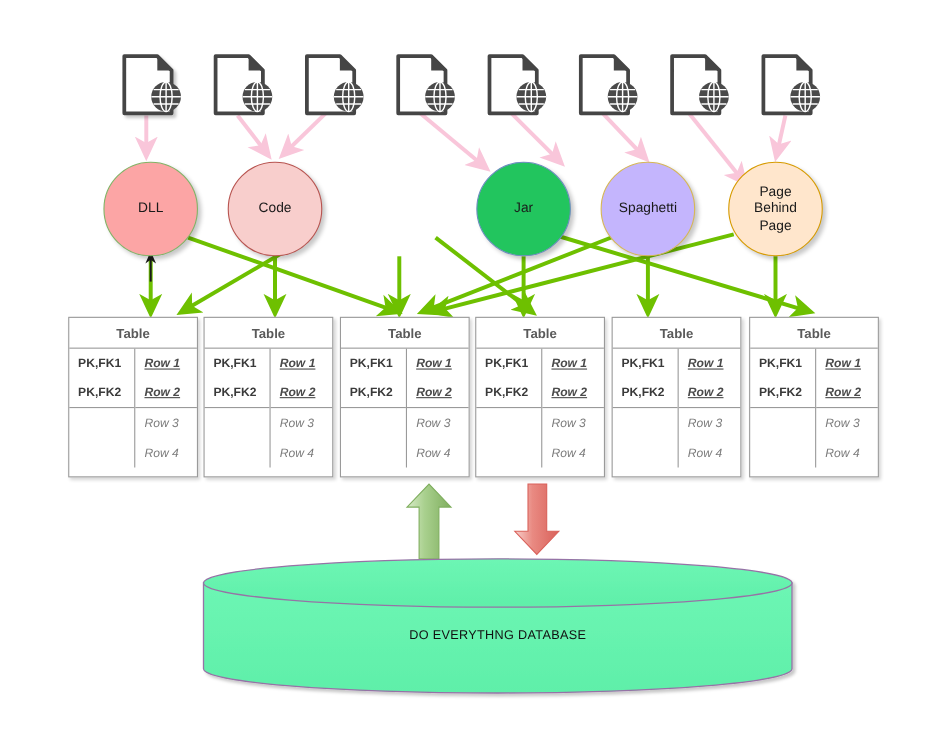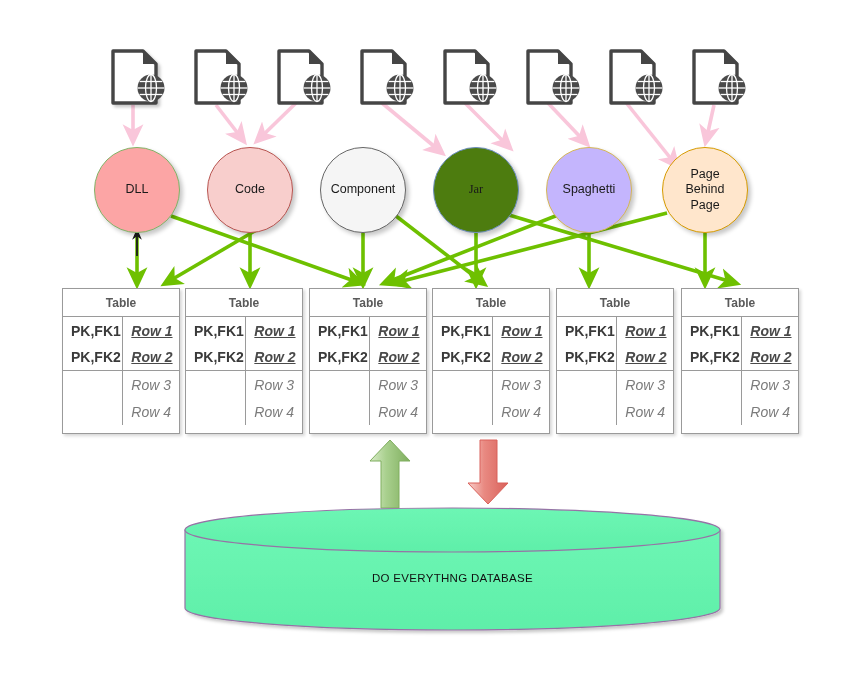--- a/index.html
+++ b/index.html
@@ -77,21 +77,21 @@
     width: 48%;
     box-sizing: border-box;
     display: flex;
     flex-direction: column;
     font-style: italic;
   }
   .cell {
     height: 27px;
     display: flex;
     align-items: center;
-    font-size: 14px;
+    font-size: 11px;
     box-sizing: border-box;
   }
   .cell.pk {
     color: #3a3a3a;
     font-weight: bold;
     padding-left: 8px;
   }
   .cell.key-row {
     color: #4a4a4a;
     font-weight: bold;
@@ -323,24 +323,21 @@
       </g>
     </svg>
   </div>
 
   <div class="node-circle" style="left:94px; top:147px; width:86px; height:86px; background:#fca5a5; border:1.4px solid #82b366;">
     <span>DLL</span>
   </div>
   <div class="node-circle" style="left:207px; top:147px; width:86px; height:86px; background:#f8cecc; border:1.4px solid #b85450;">
     <span>Code</span>
   </div>
-  <div class="node-circle" style="left:320px; top:147px; width:86px; height:86px; background:#f5f5f5; border:1.4px solid #666666;">
-    <span>Component</span>
-  </div>
-  <div class="node-circle" style="left:433px; top:147px; width:86px; height:86px; background:#4d7c0f; border:1.4px solid #6c8ebf;font-family:Liberation Serif, serif;">
+  <div class="node-circle" style="left:433px; top:147px; width:86px; height:86px; background:#22c55e; border:1.4px solid #6c8ebf;">
     <span>Jar</span>
   </div>
   <div class="node-circle" style="left:546px; top:147px; width:86px; height:86px; background:#c4b5fd; border:1.4px solid #d6b656;">
     <span>Spaghetti</span>
   </div>
   <div class="node-circle" style="left:662px; top:147px; width:86px; height:86px; background:#ffe6cc; border:1.4px solid #d79b00;">
     <span style="width:60px;">Page Behind Page</span>
   </div>
 
   <div class="tbl" style="left:62px; top:288px; width:118px; height:146px;">

